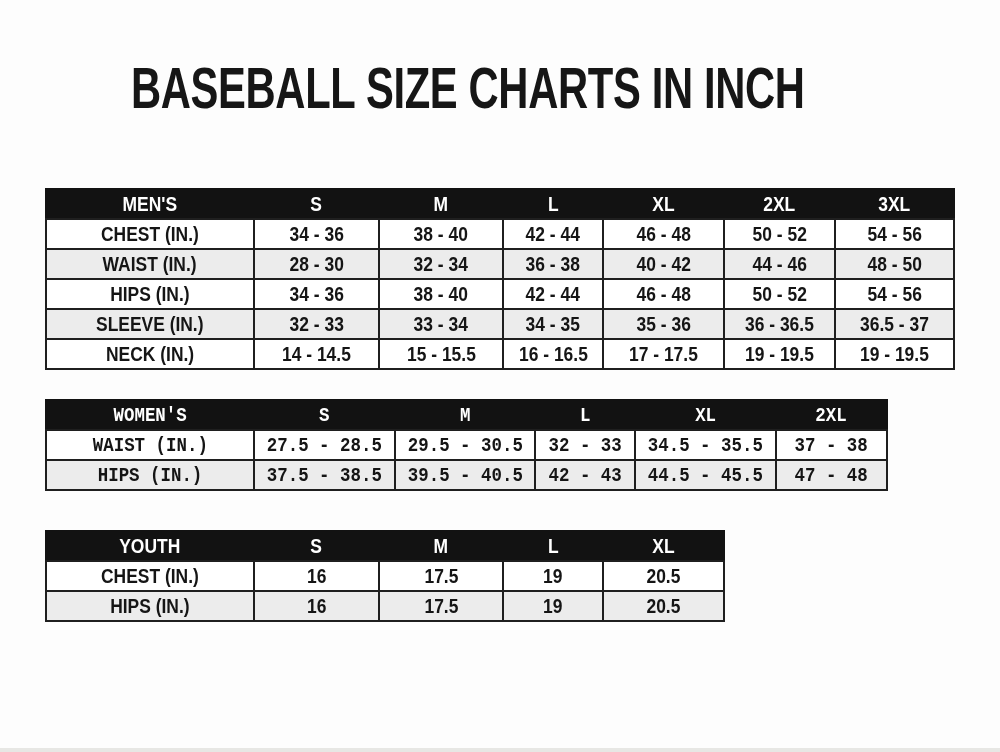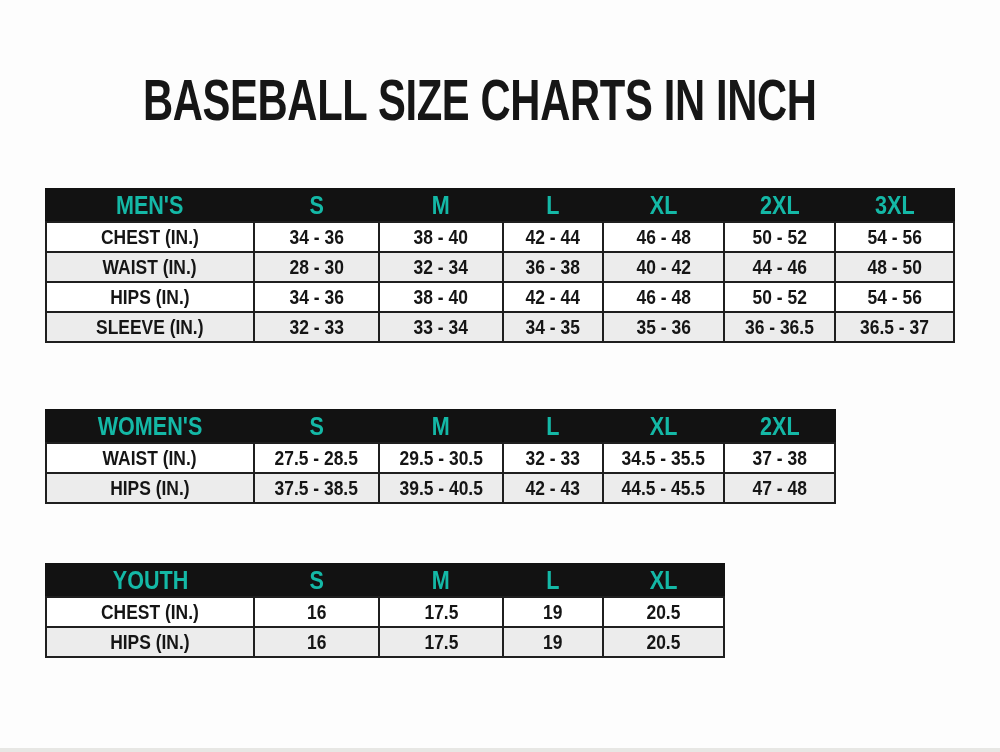--- a/index.html
+++ b/index.html
@@ -17,21 +17,21 @@
   .page {
     position: absolute;
     inset: 0;
   }
   .title {
     position: absolute;
     top: 56px;
     left: 0;
     width: 876px;
     text-align: center;
-    margin: 12px;
+    margin: 0;
     font-size: 58px;
     font-weight: 700;
     color: #161616;
     line-height: 1.1;
   }
   .condensed {
     display: inline-block;
     transform: scaleX(0.72);
     transform-origin: 50% 50%;
     white-space: nowrap;
@@ -52,38 +52,38 @@
     text-align: center;
     vertical-align: middle;
     font-weight: 700;
     font-size: 21px;
     color: #151515;
     overflow: hidden;
     white-space: nowrap;
   }
   table.size-table thead th {
     background: #121212;
-    color: #14b8a6;
+    color: #ffffff;
     border-color: #121212;
     border-bottom-color: #1f1f1f;
-    font-size: 26px;
+    font-size: 21px;
   }
   table.size-table tbody tr:nth-child(even) td {
     background: #ececec;
   }
   
   .cx {
     display: inline-block;
     transform: scaleX(0.83);
     transform-origin: 50% 50%;
     white-space: nowrap;
   }
   .tbl-mens   { left: 45px; top: 188px; }
-  .tbl-womens { left: 45px; top: 409px; }
-  .tbl-youth  { left: 45px; top: 563px; }
+  .tbl-womens { left: 45px; top: 399px; font-family: Liberation Mono, monospace; }
+  .tbl-youth  { left: 45px; top: 530px; }
   .bottom-edge {
     position: absolute;
     left: 0;
     bottom: 0;
     width: 1000px;
     height: 4px;
     background: #e7e7e4;
   }
 </style>
 </head>
@@ -144,20 +144,29 @@
         </tr>
         <tr>
           <td><span class="cx">SLEEVE (IN.)</span></td>
           <td><span class="cx">32 - 33</span></td>
           <td><span class="cx">33 - 34</span></td>
           <td><span class="cx">34 - 35</span></td>
           <td><span class="cx">35 - 36</span></td>
           <td><span class="cx">36 - 36.5</span></td>
           <td><span class="cx">36.5 - 37</span></td>
         </tr>
+        <tr>
+          <td><span class="cx">NECK (IN.)</span></td>
+          <td><span class="cx">14 - 14.5</span></td>
+          <td><span class="cx">15 - 15.5</span></td>
+          <td><span class="cx">16 - 16.5</span></td>
+          <td><span class="cx">17 - 17.5</span></td>
+          <td><span class="cx">19 - 19.5</span></td>
+          <td><span class="cx">19 - 19.5</span></td>
+        </tr>
       </tbody>
     </table>
 
   <table class="size-table tbl-womens">
       <colgroup>
         <col style="width: 208px;">
         <col style="width: 125px;">
         <col style="width: 124px;">
         <col style="width: 100px;">
         <col style="width: 121px;">

